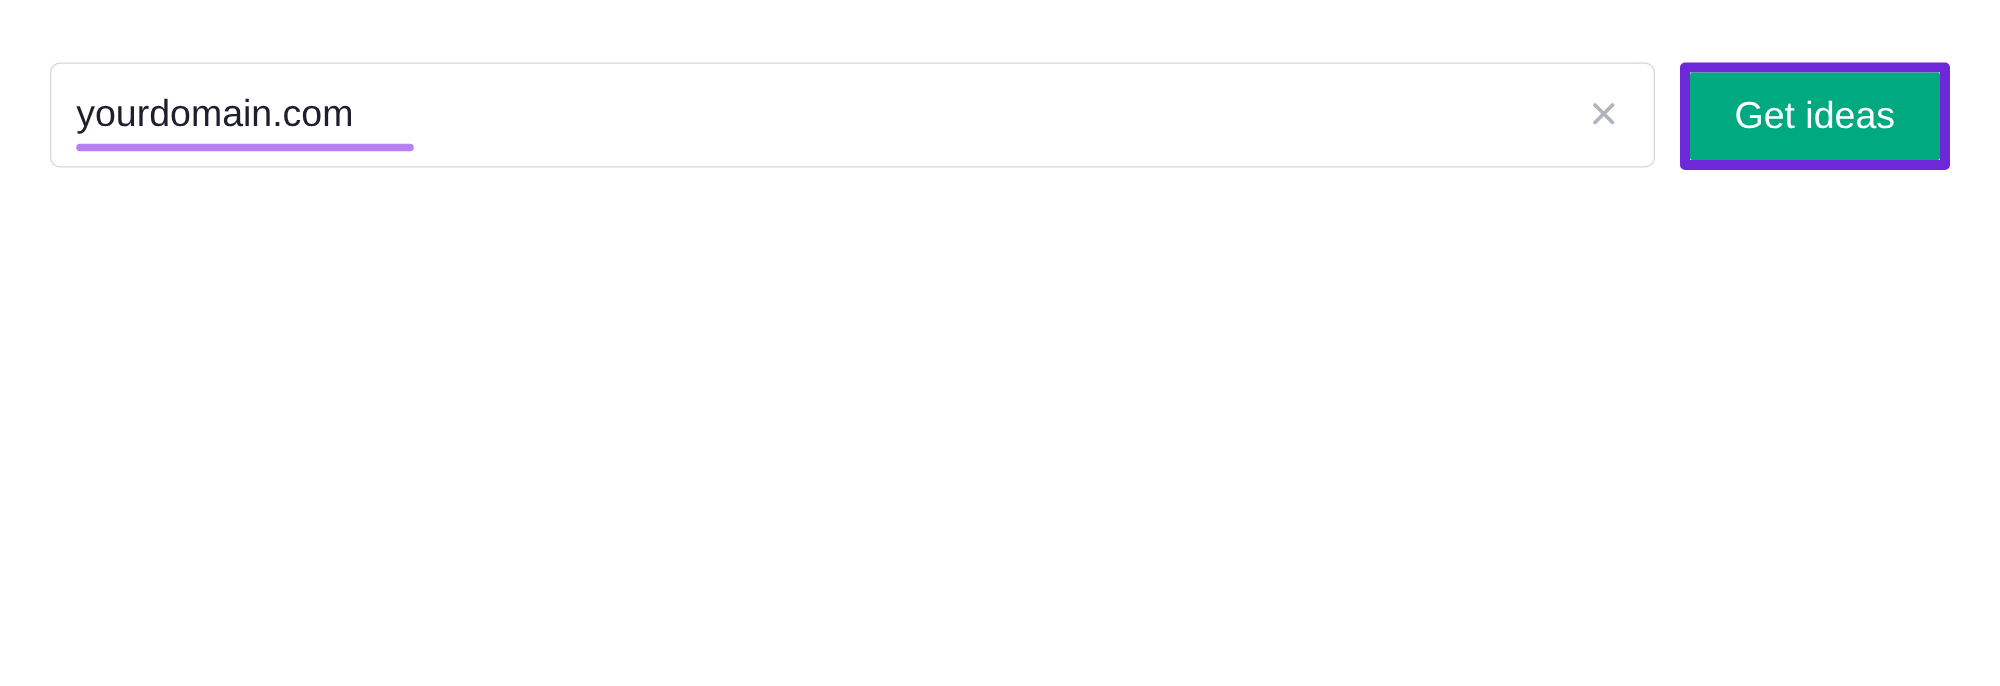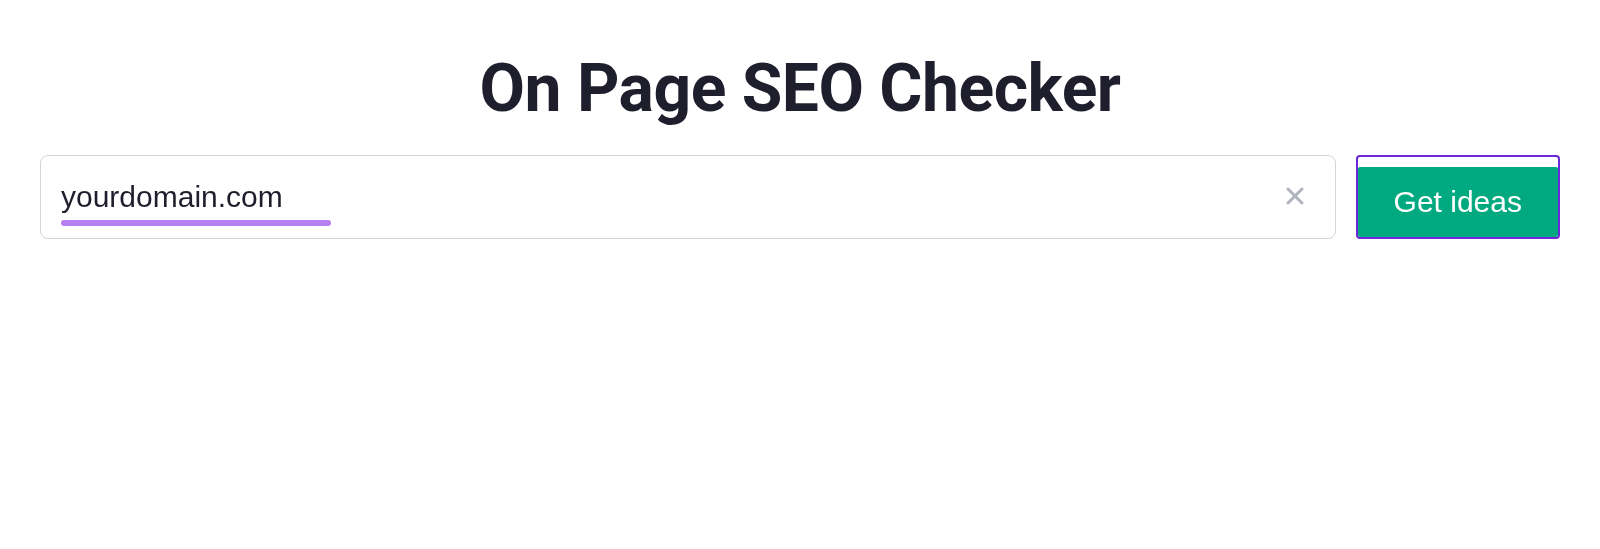--- a/index.html
+++ b/index.html
@@ -79,21 +79,21 @@
       display: flex;
       align-items: center;
       justify-content: center;
       color: #b0b4bd;
     }
     .clear-btn svg {
       width: 24px;
       height: 24px;
     }
     .submit-wrapper {
-      border: 2px solid #6d28d9;
+      border: 8px solid #6d28d9;
       border-radius: 4px;
       display: flex;
       align-items: flex-end;
     }
     .submit-btn {
       background: #00a97f;
       color: #ffffff;
       border: none;
       font-size: 30px;
       font-weight: 500;
@@ -103,21 +103,20 @@
       height: 70px;
       display: flex;
       align-items: center;
       border-radius: 2px;
     }
   </style>
 </head>
 <body>
 
 <div class="container">
-  <h1 class="title">On Page SEO Checker</h1>
 
   <div class="search-row">
     <div class="input-wrapper">
       <input type="text" class="domain-input" value="yourdomain.com" style="">
       <div class="underline"></div>
       <button class="clear-btn">
         <span>
           <svg viewBox="0 0 24 24" fill="none" stroke="currentColor" stroke-width="3" stroke-linecap="round">
             <line x1="5" y1="5" x2="19" y2="19"></line>
             <line x1="19" y1="5" x2="5" y2="19"></line>

